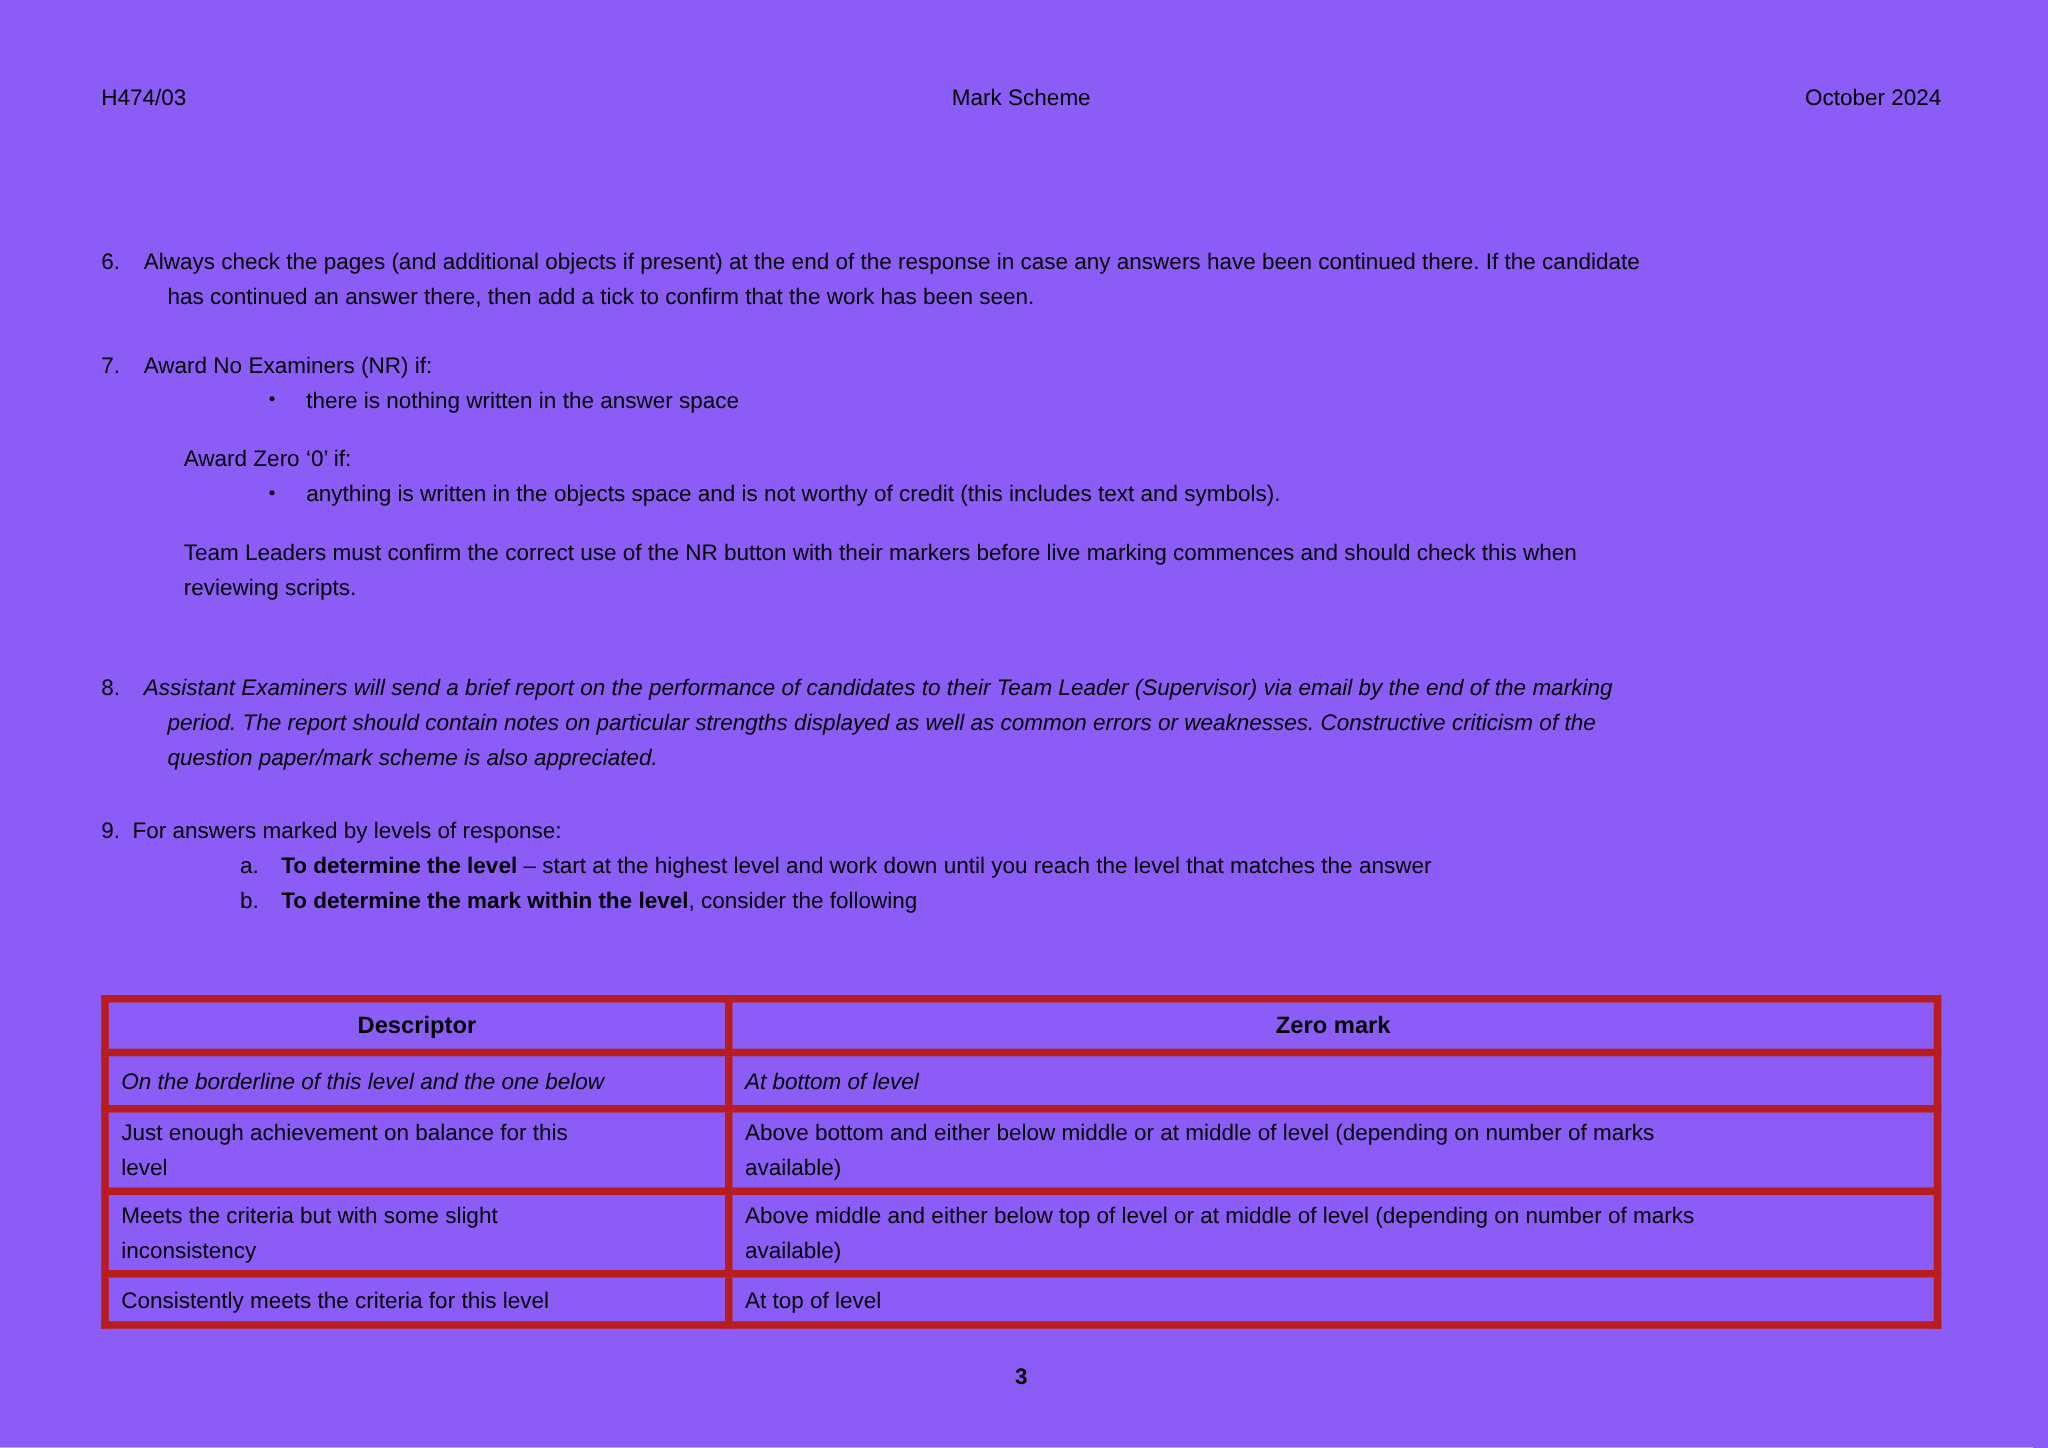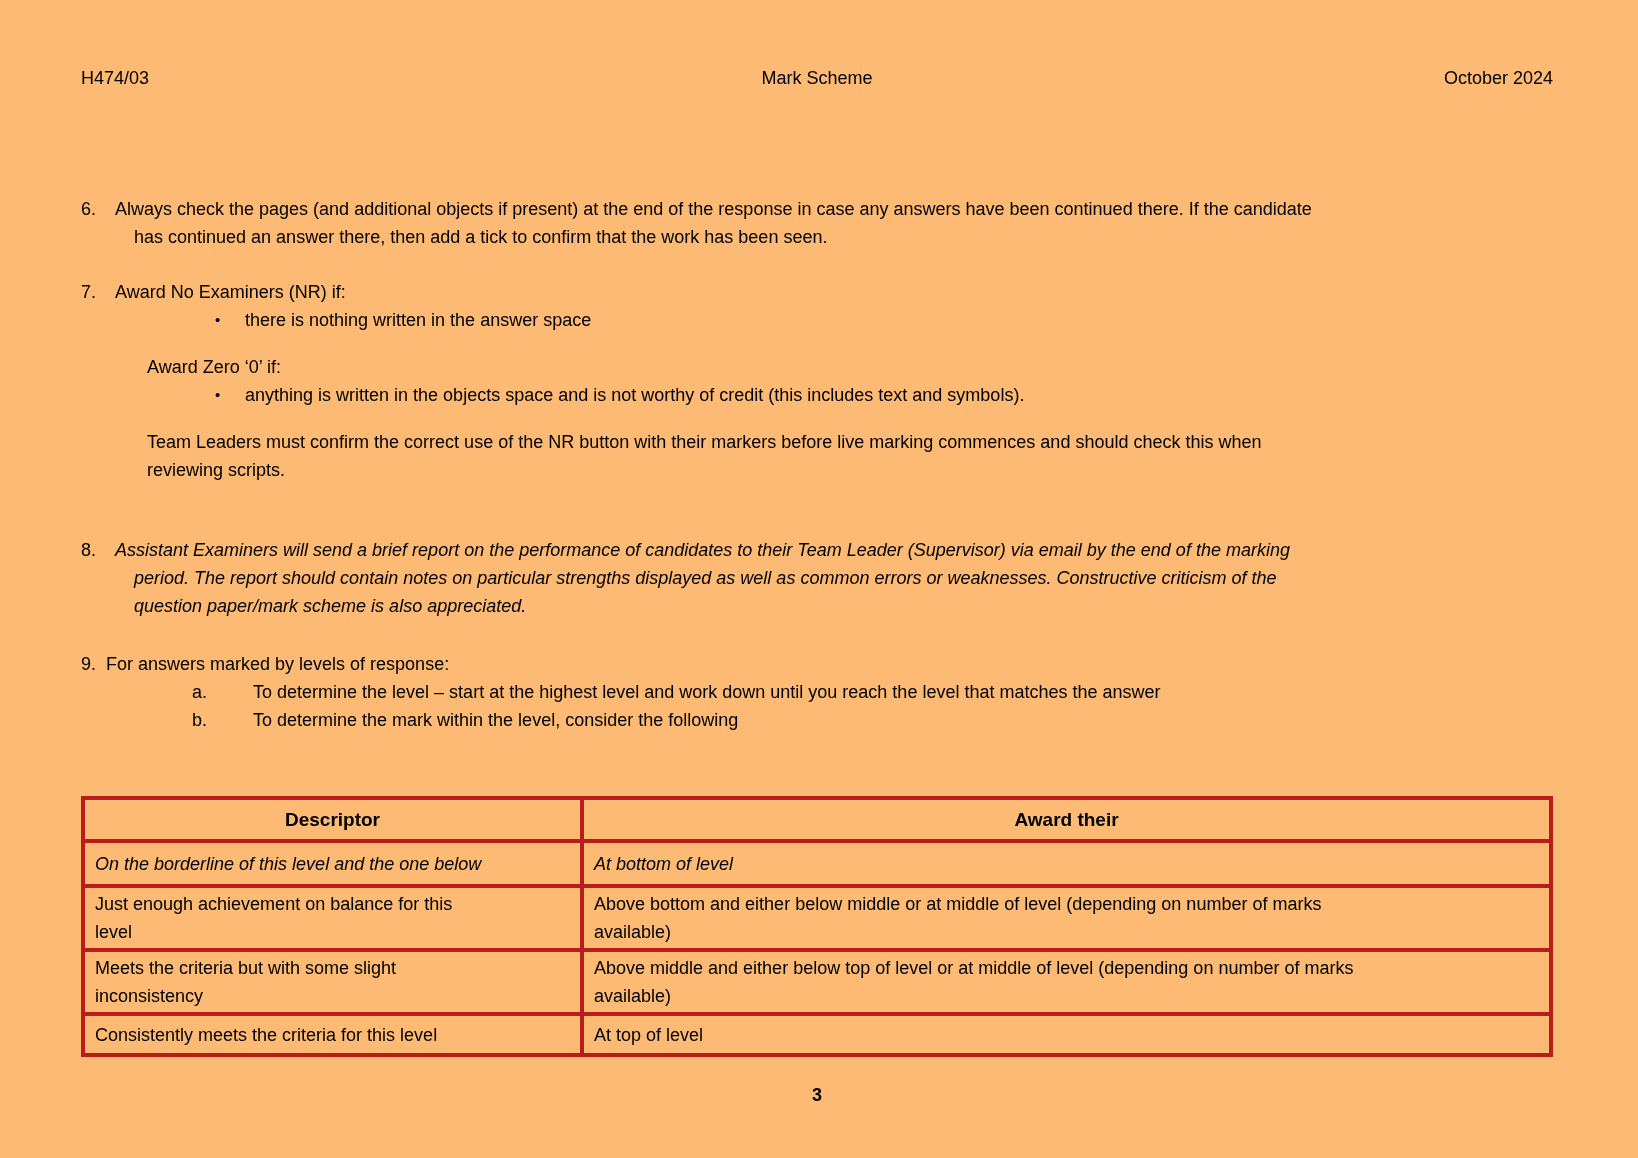--- a/index.html
+++ b/index.html
@@ -1,18 +1,18 @@
 <!DOCTYPE html>
 <html><head>
 <meta charset="utf-8">
 <style>
   html,body { margin:0; padding:0; background:#e8e8e8; }
   .page {
     width:1638px; height:1158px; position:relative;
-    background:#fdba74; color:#000000;
+    background:#8b5cf6; color:#000000;
     font-family:"Liberation Sans","DejaVu Sans",sans-serif;
     font-size:18px; line-height:28px;
     overflow:hidden;
   }
   .header { position:absolute; top:64px; left:81px; width:1472px; height:28px; }
   .header-left   { position:absolute; left:0; top:0; }
   .header-center { position:absolute; left:50%; top:0; transform:translateX(-50%); }
   .header-right  { position:absolute; right:0; top:0; }
 
   .content { position:absolute; top:195px; left:81px; width:1472px; }
@@ -28,25 +28,25 @@
   .item8 .txt { font-style:italic; }
   .item9 { margin-top:30px; }
 
   .bullet-row { display:flex; }
   .bullet-row .bullet-glyph { margin-left:100px; width:30px; flex:none; font-size:15px; }
   .indent-para { margin-left:32px; white-space:pre-line; }
   .gap-above { margin-top:19px; }
 
   .sub-row { display:flex; }
   .sub-row .sub-label { margin-left:86px; width:33px; flex:none; }
-  .sub-row .bold-lead { font-weight:normal;margin-left:28px; }
+  .sub-row .bold-lead { font-weight:bold; }
 
   table.levels { border-collapse:collapse; width:1472px; margin-top:62px; table-layout:fixed; }
   table.levels col.c1 { width:499px; }
-  table.levels th, table.levels td { border:4px solid #b91c1c; padding:2px 10px; vertical-align:middle;margin-top:16px; }
+  table.levels th, table.levels td { border:6px solid #b91c1c; padding:2px 10px; vertical-align:middle;margin-top:16px; }
   table.levels th { font-weight:bold; text-align:center; font-size:19px; }
   table.levels td { white-space:pre-line; text-align:left; }
   tr.hrow  { height:43px; }
   tr.row1  { height:45px;font-style:italic; }
   tr.row2  { height:58px; }
   tr.row3  { height:59px; }
   tr.row4  { height:41px; }
 
   .footer { width:1472px; margin-top:24px; text-align:center; font-weight:bold; }
 </style>
@@ -110,21 +110,21 @@
     </div>
 
     <table class="levels">
       <colgroup>
           <col class="c1">
           <col class="c2">
         </colgroup>
       <tbody>
           <tr class="hrow">
         <th>Descriptor</th>
-        <th>Award their</th>
+        <th>Zero mark</th>
       </tr>
       <tr class="row1">
         <td>On the borderline of this level and the one below</td>
         <td>At bottom of level</td>
       </tr>
       <tr class="row2">
         <td>Just enough achievement on balance for this
 level</td>
         <td>Above bottom and either below middle or at middle of level (depending on number of marks
 available)</td>

